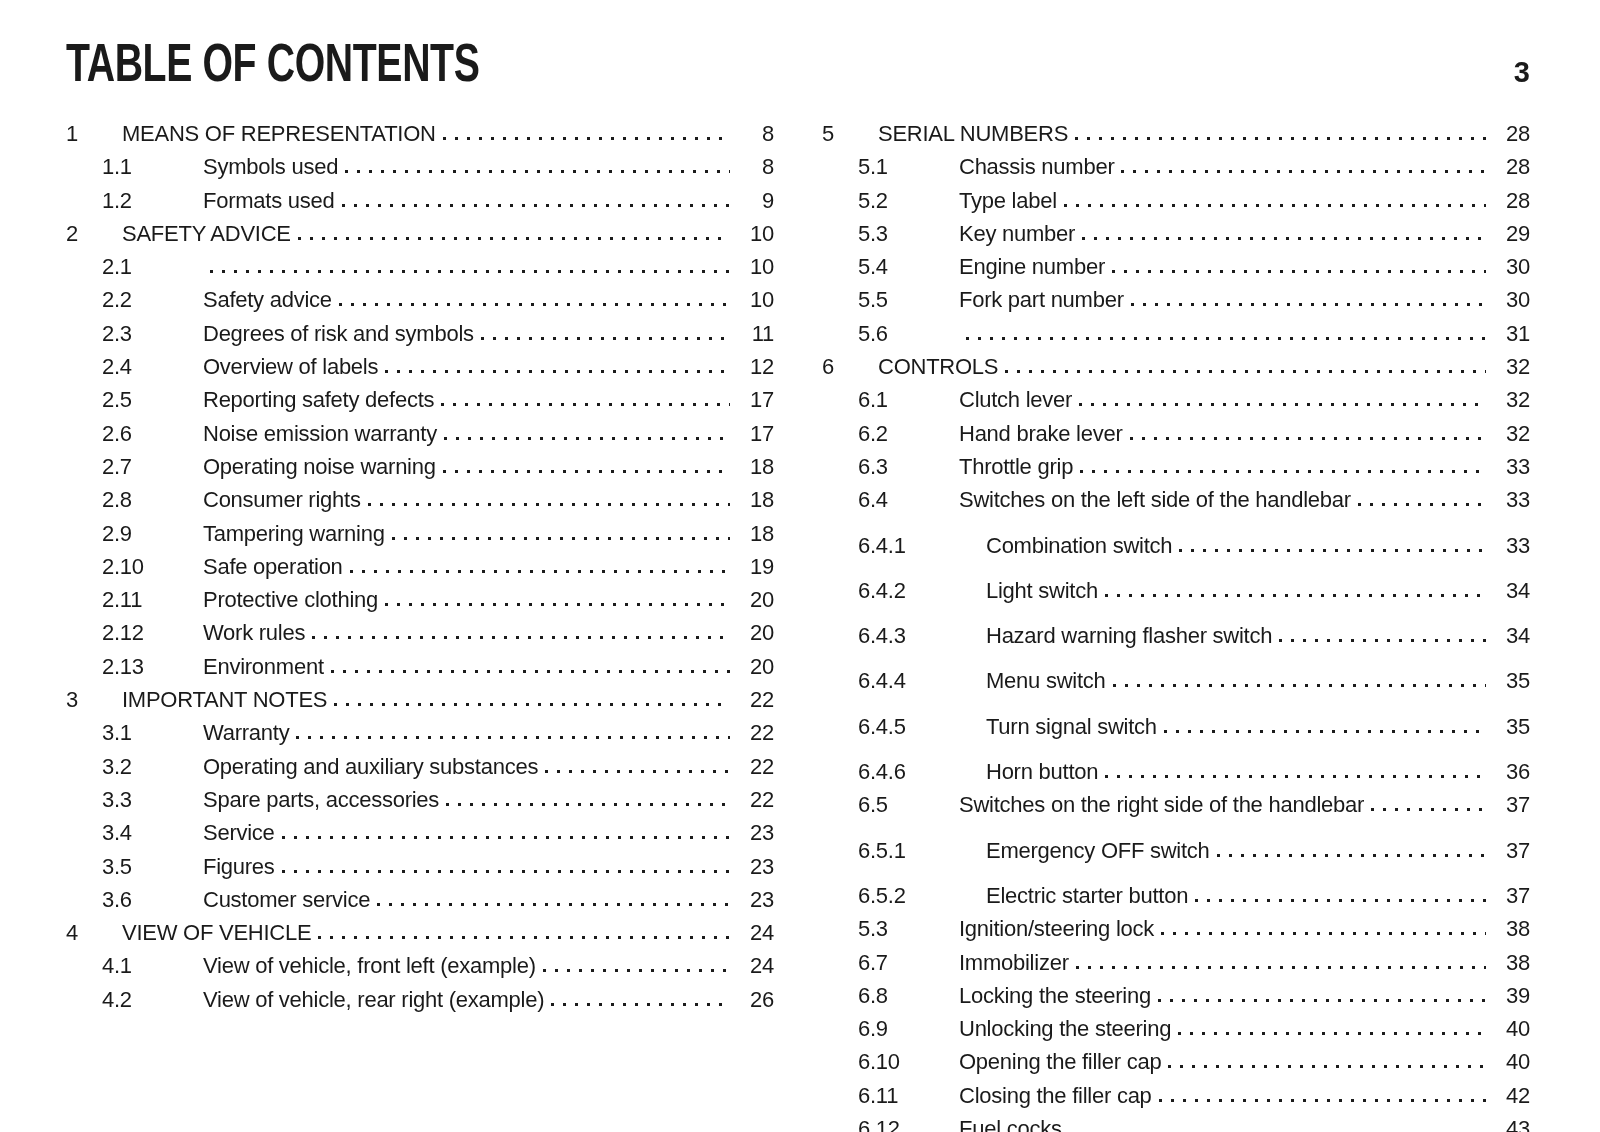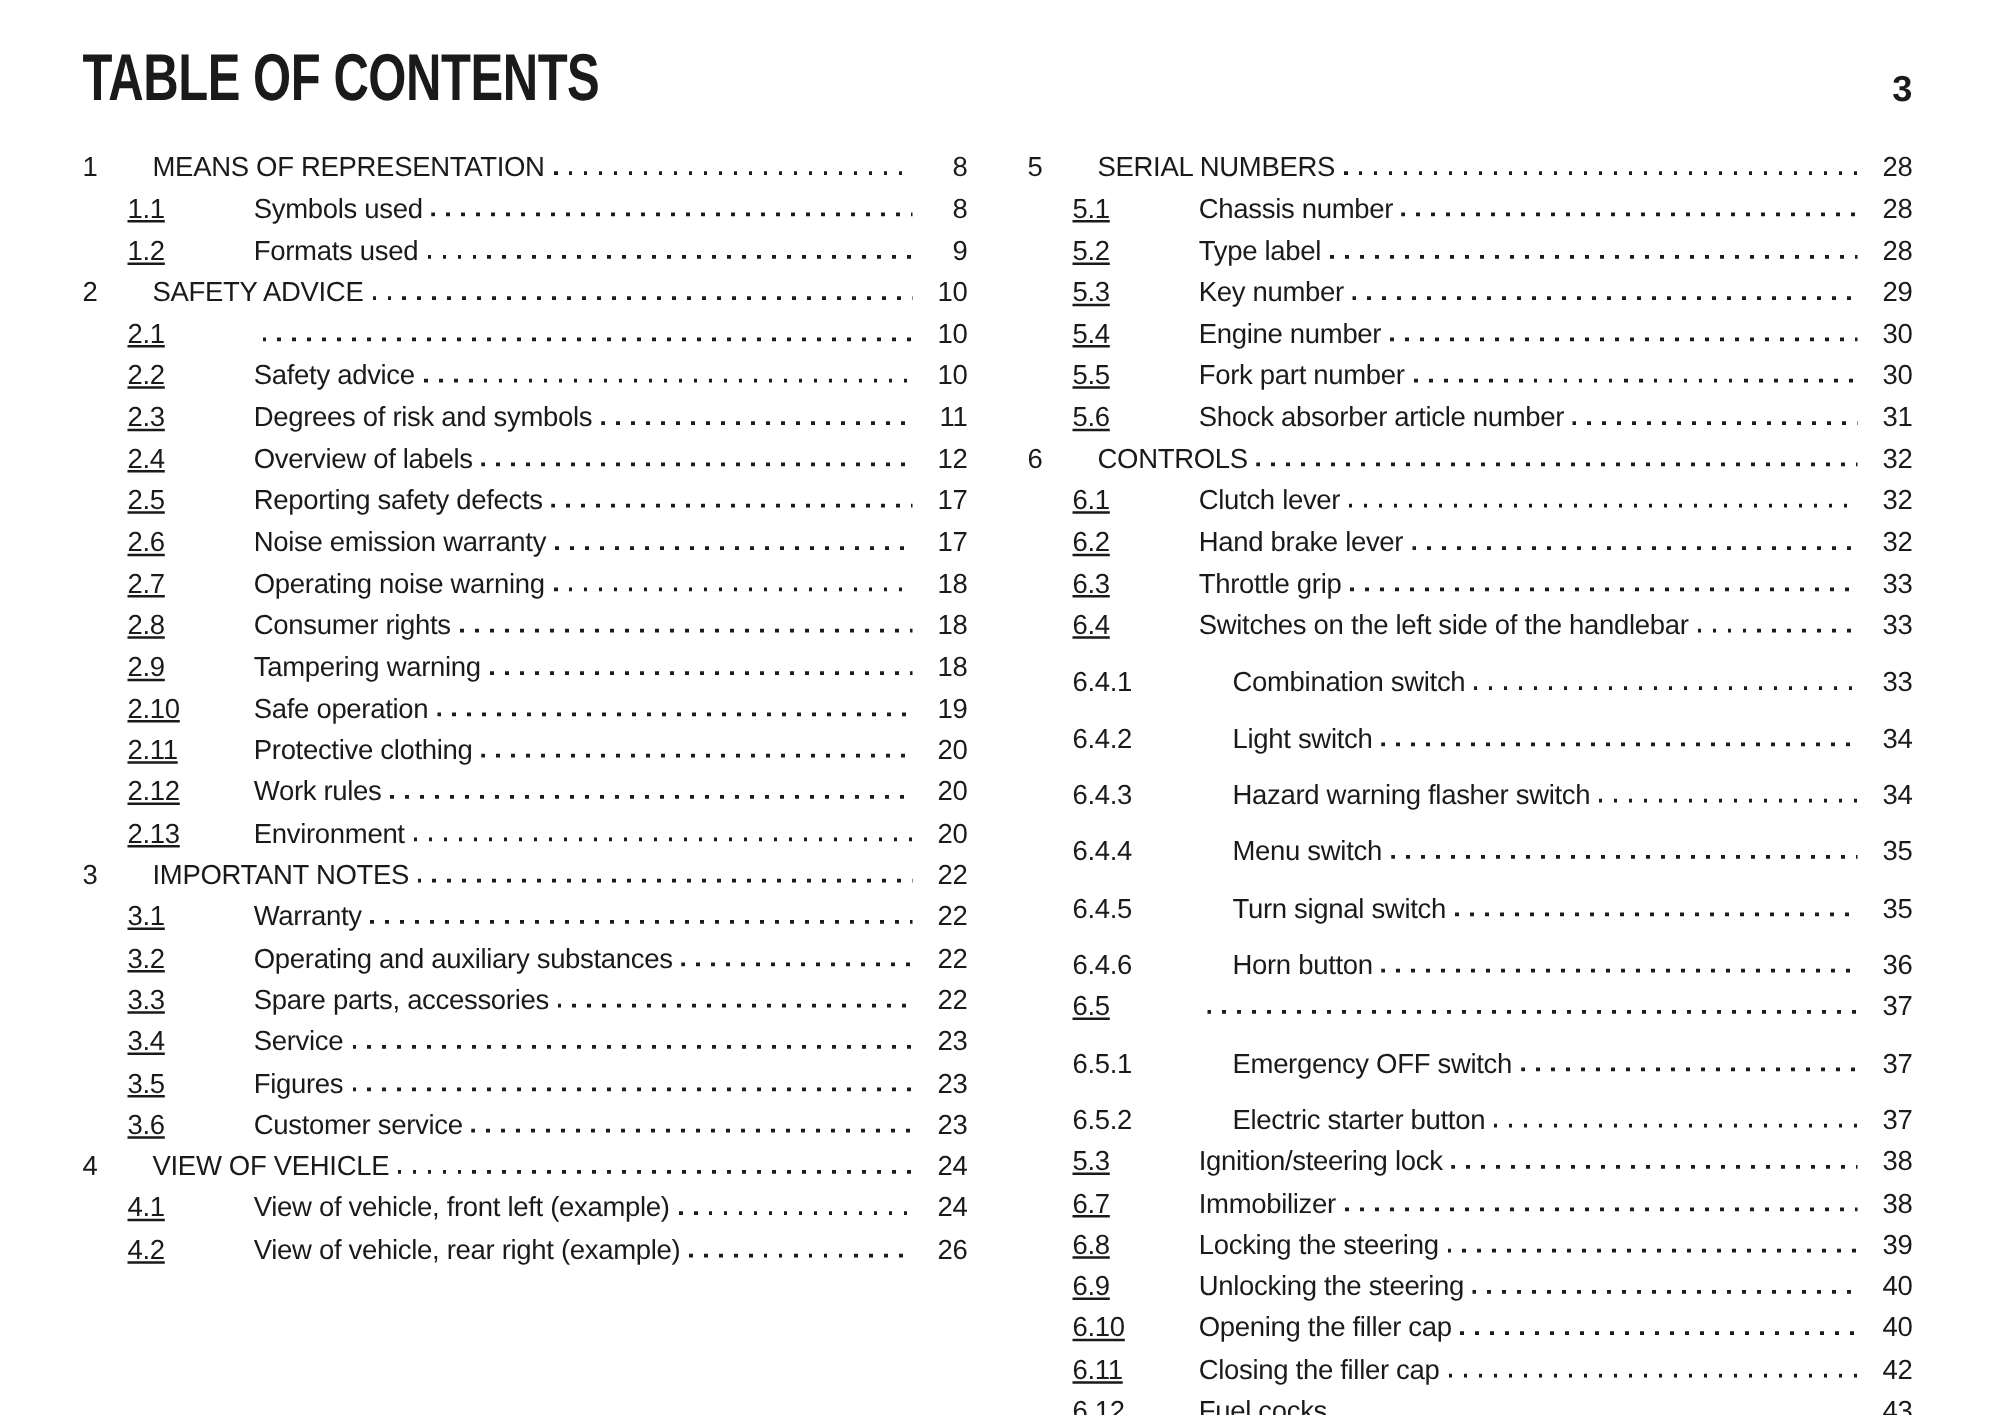--- a/index.html
+++ b/index.html
@@ -29,21 +29,21 @@
   .col { width: 708px; }
   .row {
     display: flex; align-items: baseline;
     height: 33.3px; line-height: 33.3px;
     font-size: 22px; letter-spacing: -0.25px;
     white-space: nowrap;
   }
   .num  { flex: none; }
   .lvl1 .num { width: 56px; }
   .lvl2 { padding-left: 36px; }
-  .lvl2 .num { width: 101px; text-decoration: underline; }
+  .lvl2 .num { width: 101px; }
   .lvl3 { padding-left: 36px; margin-top: 12px; }
   .lvl3 .num { width: 128px; }
   .titletext { flex: none; }
   .leader {
     flex: 1 1 auto;
     align-self: stretch;
     margin: 0 10px 0 7px;
     background-image: repeating-linear-gradient(to right, #1c1c1c 0, #1c1c1c 3px, transparent 3px, transparent 12px);
     background-repeat: no-repeat;
     background-size: 100% 3px;
@@ -254,21 +254,20 @@
     <span class="pg">30</span>
   </div>
         <div class="row lvl2">
     <span class="num">5.5</span>
     <span class="titletext">Fork part number</span>
     <span class="leader"></span>
     <span class="pg">30</span>
   </div>
         <div class="row lvl2">
     <span class="num">5.6</span>
-    <span class="titletext">Shock absorber article number</span>
     <span class="leader"></span>
     <span class="pg">31</span>
   </div>
         <div class="row lvl1">
     <span class="num">6</span>
     <span class="titletext">CONTROLS</span>
     <span class="leader"></span>
     <span class="pg">32</span>
   </div>
         <div class="row lvl2">
@@ -326,20 +325,21 @@
     <span class="pg">35</span>
   </div>
         <div class="row lvl3">
     <span class="num">6.4.6</span>
     <span class="titletext">Horn button</span>
     <span class="leader"></span>
     <span class="pg">36</span>
   </div>
         <div class="row lvl2">
     <span class="num">6.5</span>
+    <span class="titletext">Switches on the right side of the handlebar</span>
     <span class="leader"></span>
     <span class="pg">37</span>
   </div>
         <div class="row lvl3">
     <span class="num">6.5.1</span>
     <span class="titletext">Emergency OFF switch</span>
     <span class="leader"></span>
     <span class="pg">37</span>
   </div>
         <div class="row lvl3">

